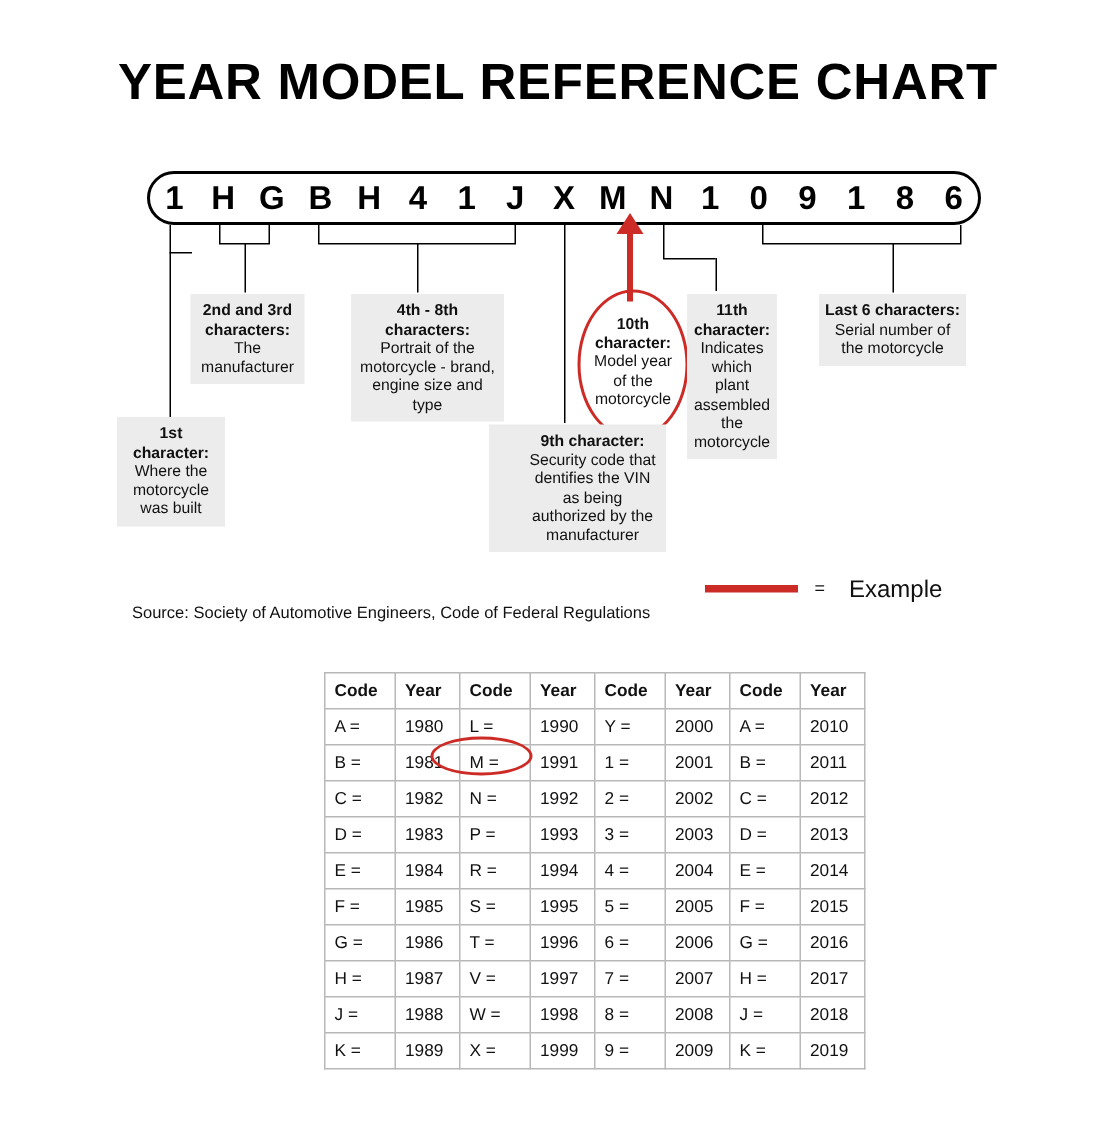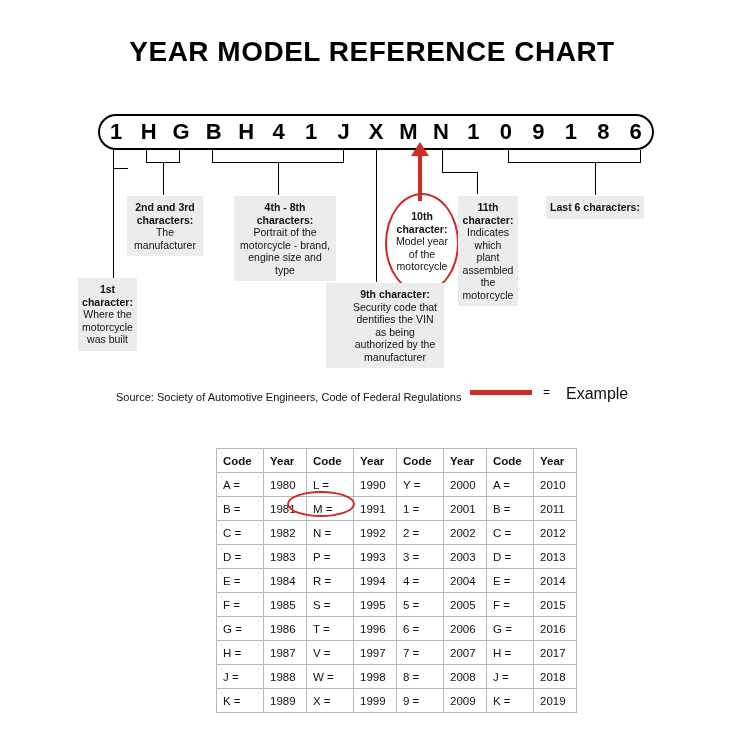--- a/index.html
+++ b/index.html
@@ -14,21 +14,21 @@
     color: #000000;
     position: relative;
     overflow: hidden;
   }
   #title {
     position: absolute;
     top: 36px;
     left: 0;
     width: 744px;
     text-align: center;
-    font-size: 28px;
+    font-size: 34px;
     font-weight: bold;
     letter-spacing: 0.5px;
     color: #000;
   }
   
   #vin-capsule {
     position: absolute;
     top: 114px;
     left: 98px;
     width: 556px;
@@ -99,21 +99,21 @@
   
   #source-row {
     position: absolute;
     left: 88px;
     top: 384px;
     width: 600px;
     height: 18px;
     font-size: 11px;
     color: #111;
   }
-  #source-text { position: absolute; left: 0; top: 7px; margin-left: 28px; }
+  #source-text { position: absolute; left: 0; top: 19px; }
   #example-bar {
     position: absolute;
     left: 382px;
     top: 6px;
     width: 62px;
     height: 5px;
     background: #cc2b26;
   }
   #example-eq { position: absolute; left: 455px; top: 1px; font-size: 12px; }
   #example-label { position: absolute; left: 478px; top: 1px; font-size: 16px; }
@@ -201,21 +201,21 @@
 
 <div class="line vline" style="left:508px; top:150px; height:12px;"></div>
 <div class="line vline" style="left:640px; top:150px; height:12px;"></div>
 <div class="line hline" style="left:508px; top:162px; width:133px;"></div>
 <div class="line vline" style="left:595px; top:162px; height:33px;"></div>
 
 <div id="red-arrow-head"></div>
 <div id="red-arrow-shaft"></div>
 <div id="red-ellipse"></div>
 
-<div class="callout" style="left:78px; top:278px; width:59px;">
+<div class="callout" style="left:78px; top:278px; width:72px;">
   <b>1st character:</b>
   <div>Where the motorcycle was built</div>
 </div>
 
 <div class="callout" style="left:127px; top:196px; width:76px;">
   <b>2nd and 3rd characters:</b>
   <div>The manufacturer</div>
 </div>
 
 <div class="callout" style="left:234px; top:196px; width:102px;">
@@ -233,20 +233,21 @@
   <div>Model year of the motorcycle</div>
 </div>
 
 <div class="callout" style="left:458px; top:196px; width:60px;">
   <b>11th character:</b>
   <div>Indicates which plant assembled the motorcycle</div>
 </div>
 
 <div class="callout" style="left:546px; top:196px; width:98px;">
   <b>Last 6 characters:</b>
+  <div>Serial number of the motorcycle</div>
 </div>
 
 <div id="source-row">
   <span id="source-text">Source:  Society of Automotive Engineers, Code of Federal Regulations</span>
   <span id="example-bar"></span>
   <span id="example-eq">=</span>
   <span id="example-label">Example</span>
 </div>
 
 <div id="code-table-wrap">

